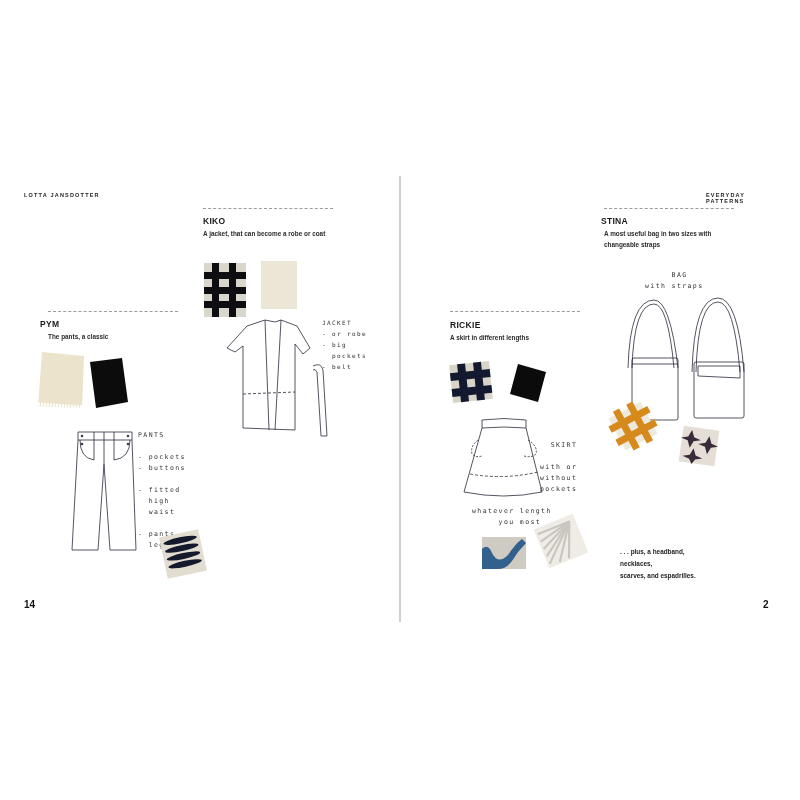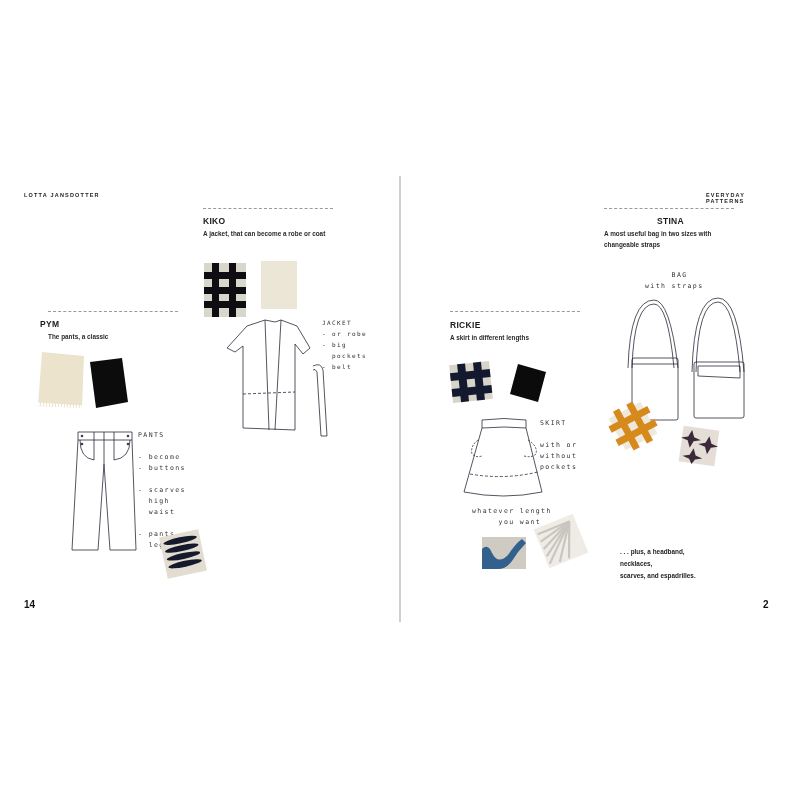--- a/index.html
+++ b/index.html
@@ -72,24 +72,24 @@
       <path d="M8 10 L2 120 L28 120 L34 34 L40 120 L66 120 L62 10"></path>
       <path d="M24 2 L24 30 M34 2 L34 34 M44 2 L44 30"></path>
       <path d="M10 10 Q10 28 24 30 M60 10 Q60 28 44 30"></path>
       <circle cx="12" cy="6" r="0.9" fill="#2a2a38"></circle>
         <circle cx="12" cy="14" r="0.9" fill="#2a2a38"></circle>
       <circle cx="58" cy="6" r="0.9" fill="#2a2a38"></circle>
         <circle cx="58" cy="14" r="0.9" fill="#2a2a38"></circle>
     </svg>
     <div class="hand" style="left:138px; top:430px;"><span>PANTS</span>
 
-<span>- become</span>
+<span>- pockets</span>
 <span>- buttons</span>
 
-<span>- scarves</span>
+<span>- fitted</span>
 <span>  high</span>
 <span>  waist</span>
 
 <span>- pants</span>
 <span>  leg</span></div>
 
     <svg style="left:158px; top:528px;" width="50" height="52" viewBox="0 0 50 52">
       <g transform="rotate(-12 25 26)">
         <rect x="5" y="5" width="40" height="42" fill="#e2ddd0"></rect>
         <ellipse cx="25" cy="12" rx="17" ry="3" fill="#141a2c"></ellipse>
@@ -99,21 +99,21 @@
       </g>
     </svg>
 
     <div class="folio" style="left:24px; top:599px;text-align:center;">14</div>
   </div>
 
   <div>
     <div class="running-head" style="left:706px;">EVERYDAY PATTERNS</div>
 
     <div class="dotted" style="left:604px; top:208px; width:130px;"></div>
-    <div class="title" style="left:628px; top:216px;padding-left:29px;">STINA</div>
+    <div class="title" style="left:572px; top:216px;padding-left:29px;">STINA</div>
     <div class="desc" style="left:604px; top:228px;"><span>A most useful bag in two sizes with</span><br><span>changeable straps</span></div>
 
     <div class="hand" style="left:645px; top:270px; ">     <span>BAG</span>
 <span>with straps</span></div>
 
     <svg style="left:624px; top:298px;" width="70" height="125" viewBox="0 0 70 125" fill="none" stroke="#2a2a38" stroke-width="0.8">
       <path d="M4 70 Q6 2 30 2 Q46 2 54 70"></path>
       <path d="M8 70 Q10 6 30 6 Q44 6 50 70"></path>
       <rect x="8" y="60" width="46" height="62" rx="2"></rect>
       <path d="M8 66 L54 66"></path>
@@ -160,27 +160,27 @@
       <path d="M10 2 L38 10 L30 40 L2 32 Z" fill="#0b0b0b"></path>
     </svg>
 
     <svg style="left:462px; top:418px;" width="84" height="82" viewBox="0 0 84 82" fill="none" stroke="#2a2a38" stroke-width="0.8">
       <path d="M20 2 Q42 -1 64 2 L64 10 Q42 8 20 10 Z"></path>
       <path d="M20 10 L2 74 Q42 82 80 74 L64 10"></path>
       <path d="M16 22 Q8 28 10 36 Q14 40 20 38" stroke-dasharray="2 1.5"></path>
       <path d="M66 22 Q76 28 74 36 Q70 40 62 38" stroke-dasharray="2 1.5"></path>
       <path d="M8 56 Q42 62 76 54" stroke-dasharray="3 2"></path>
     </svg>
-    <div class="hand" style="left:540px; top:418px;"><span>SKIRT</span>
+    <div class="hand" style="left:540px; top:440px;text-align:right;"><span>SKIRT</span>
 
 <span>with or</span>
 <span>without</span>
 <span>pockets</span></div>
     <div class="hand" style="left:472px; top:506px; text-align:center;"><span>whatever length</span>
-   <span>you want</span></div>
+   <span>you most</span></div>
 
     <svg style="left:482px; top:537px;" width="44" height="32" viewBox="0 0 44 32">
       <rect x="0" y="0" width="44" height="32" fill="#cfcbc2"></rect>
       <path d="M0 32 L0 12 Q6 6 10 16 Q16 28 26 18 Q34 6 40 2 L44 6 Q36 14 30 24 Q24 32 16 32 Z" fill="#33618e"></path>
     </svg>
     <svg style="left:532px; top:512px;" width="58" height="58" viewBox="0 0 58 58">
       <g transform="rotate(-22 29 29)">
         <rect x="8" y="8" width="42" height="42" fill="#efece6"></rect>
         <g stroke="#c9c6c0" stroke-width="2.2">
           <line x1="44" y1="14" x2="10" y2="14"></line>

